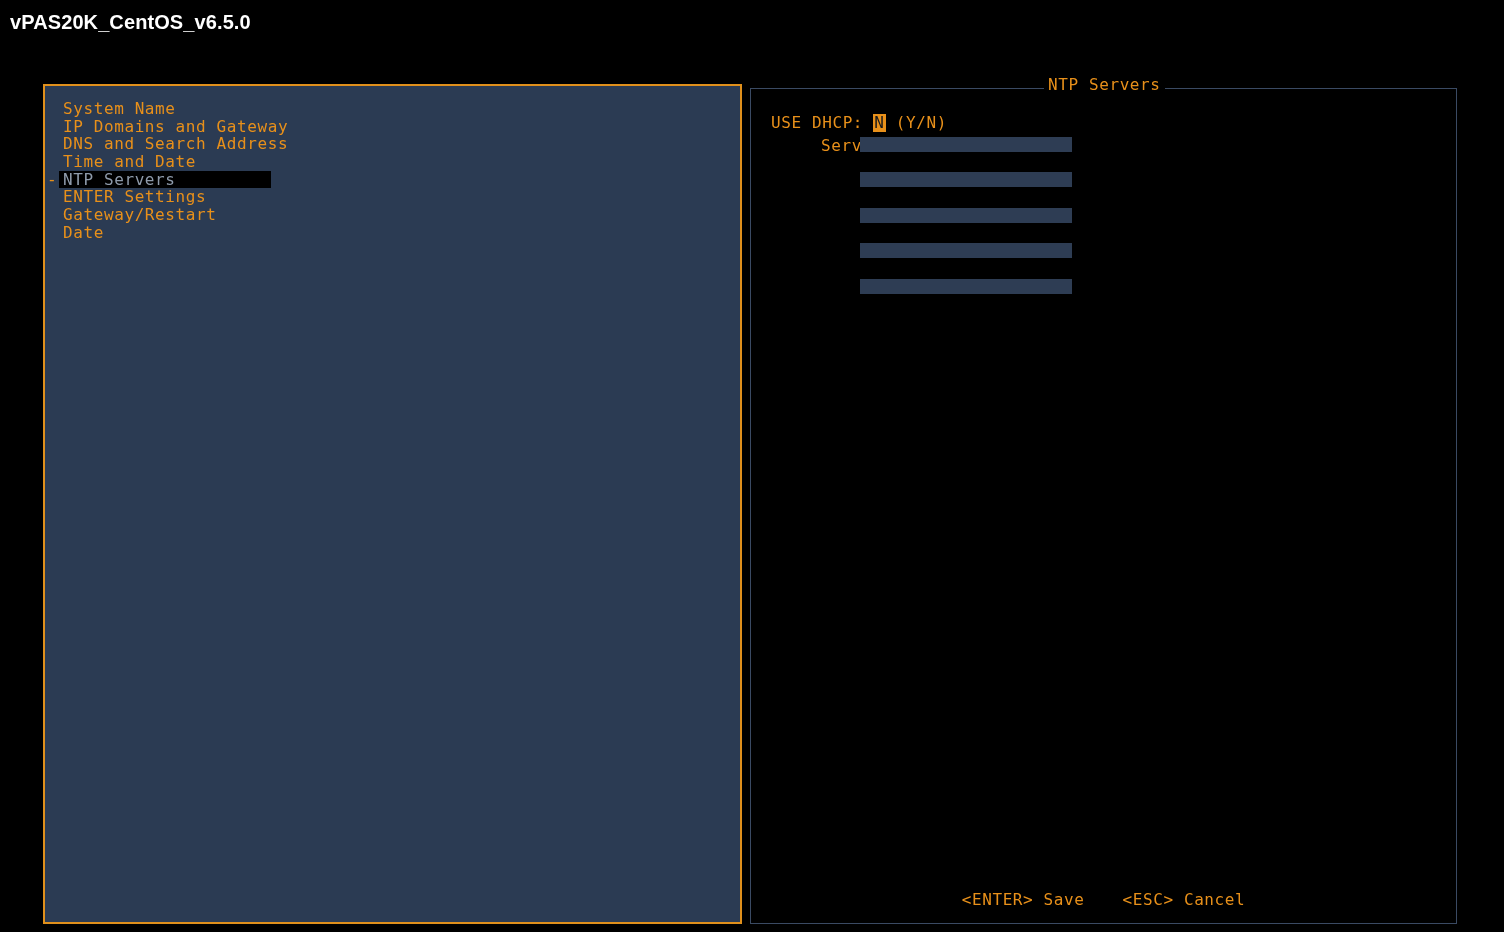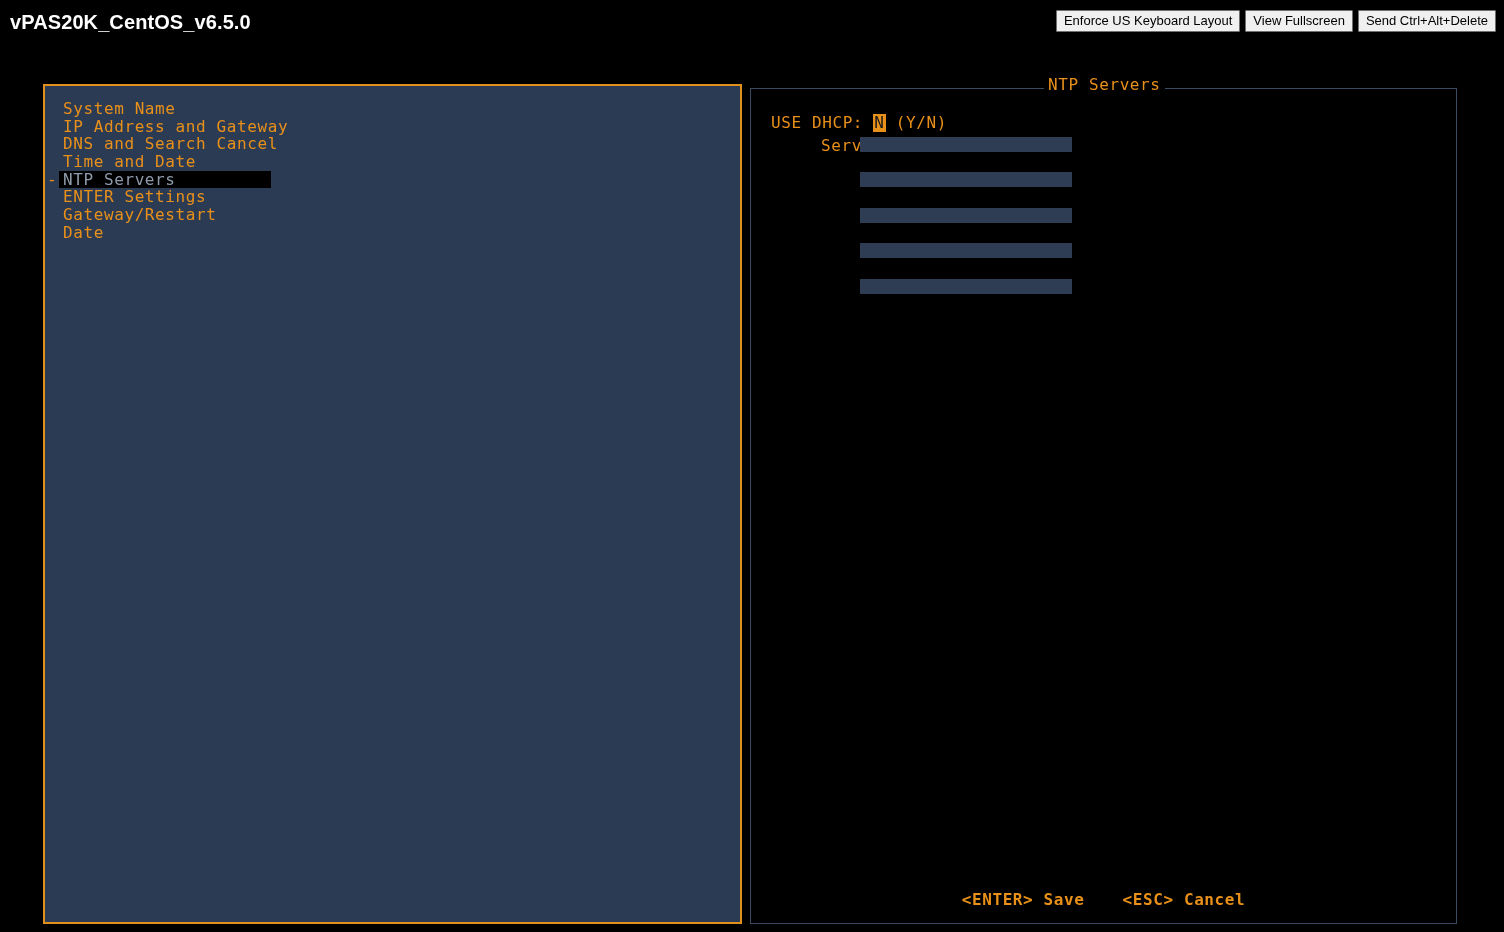--- a/index.html
+++ b/index.html
@@ -154,50 +154,44 @@
     position: absolute;
     left: 0;
     bottom: 14px;
     width: 100%;
     text-align: center;
     font-family: "DejaVu Sans Mono", monospace;
     font-size: 16px;
     letter-spacing: 0.6px;
     color: #e8901a;
     white-space: nowrap;
-    font-weight: bold;
   }
   #panel-actions .action {
     display: inline-block;
     cursor: pointer;
   }
   #panel-actions .gap { display: inline-block; width: 38px; }
 </style>
 </head>
 <body>
 
 <div id="topbar">
   <div id="console-title">vPAS20K_CentOS_v6.5.0</div>
-  <div id="topbar-buttons">
-    <button class="tb-btn">Enforce US Keyboard Layout</button>
-    <button class="tb-btn">View Fullscreen</button>
-    <button class="tb-btn">Send Ctrl+Alt+Delete</button>
-  </div>
 </div>
 
 <div id="left-panel">
   <ul class="menu-list">
     <li class="menu-item">
       <span>System Name</span>
     </li>
     <li class="menu-item">
-      <span>IP Address and Gateway</span>
-    </li>
-    <li class="menu-item">
-      <span>DNS and Search Cancel</span>
+      <span>IP Domains and Gateway</span>
+    </li>
+    <li class="menu-item">
+      <span>DNS and Search Address</span>
     </li>
     <li class="menu-item">
       <span>Time and Date</span>
     </li>
     <li class="menu-item selected">
       <span class="cursor-dash">-</span>
       <span>NTP Servers</span>
     </li>
     <li class="menu-item">
       <span>ENTER Settings</span>

